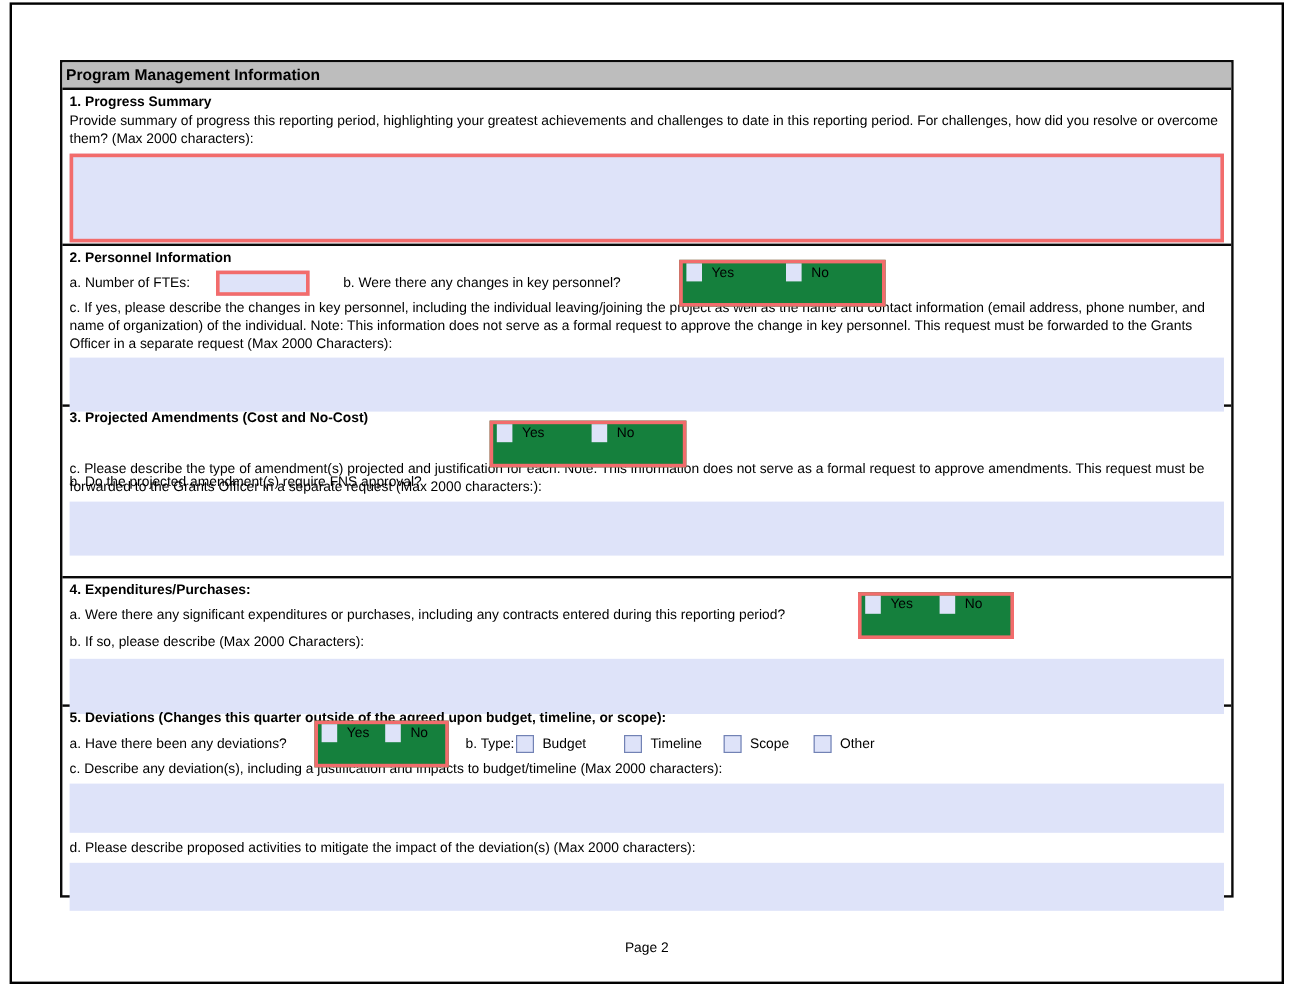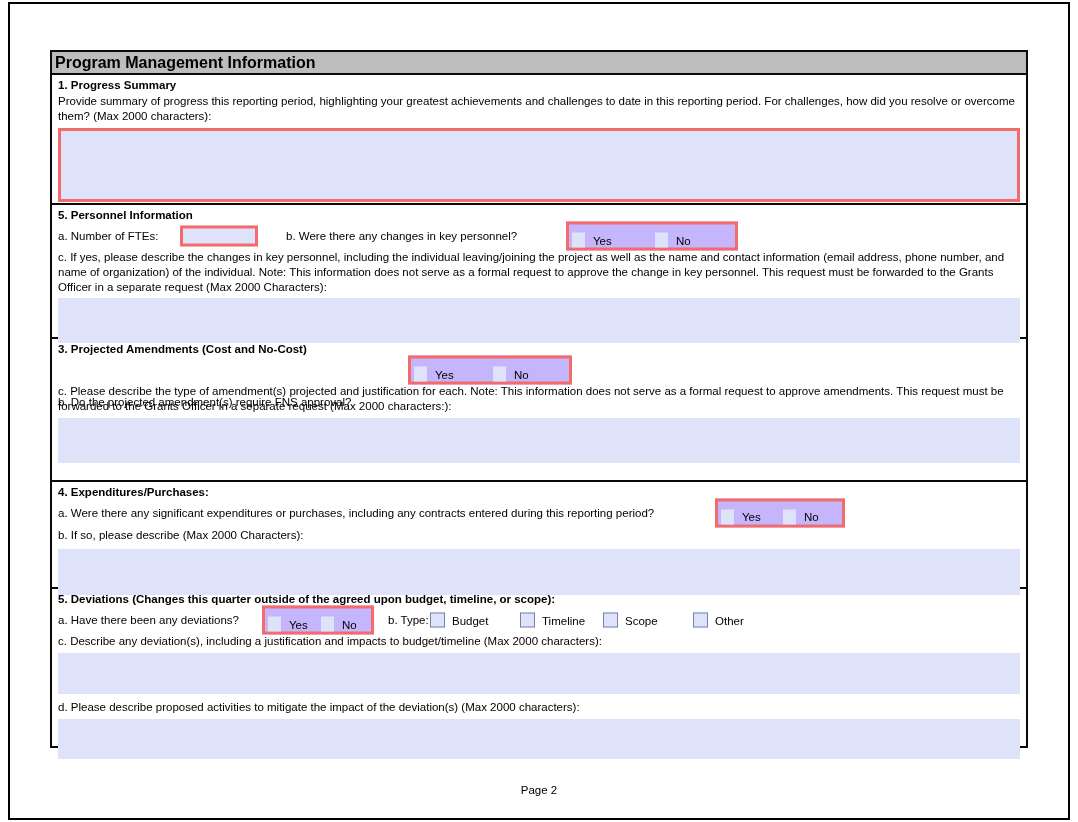--- a/index.html
+++ b/index.html
@@ -13,21 +13,21 @@
     border:2px solid #000;box-sizing:border-box;pointer-events:none;
   }
   .form{
     position:absolute;left:50px;top:50px;width:978px;
     border:2px solid #0a0a0a;box-sizing:border-box;background:#fff;
   }
   .form-header{
     background:var(--header-bg,#bdbdbd);
     border-bottom:2px solid #0a0a0a;
     height:21px;display:flex;align-items:center;
-    padding:0 3px;font-weight:bold;font-size:16px;letter-spacing:0;
+    padding:0 3px;font-weight:bold;font-size:13px;letter-spacing:0;
   }
   .section{
     box-sizing:border-box;border-bottom:2px solid #0a0a0a;
     padding:0 6px;position:relative;
   }
   .section.last{border-bottom:none;}
   .sec-heading{font-weight:bold;font-size:11.5px;padding-top:3px;line-height:15px;}
   .desc{font-size:11.5px;line-height:15px;margin-top:1px;}
   .ta{
     display:block;width:100%;box-sizing:border-box;
@@ -37,23 +37,23 @@
   .ta.required{border:3px solid var(--required-border,#f26c6c);}
   .row{position:relative;font-size:11.5px;}
   .abs{position:absolute;top:50%;transform:translateY(-50%);white-space:nowrap;}
   .field-input{
     background:var(--field-fill,#dee3f9);
     border:3px solid var(--required-border,#f26c6c);
     box-sizing:border-box;height:21px;
     font-family:"Liberation Sans","DejaVu Sans",sans-serif;font-size:11.5px;padding:0 2px;
   }
   .yesno{
-    display:flex;align-items:flex-end;
+    display:flex;align-items:flex-start;
     border:3px solid var(--required-border,#f26c6c);
-    background:#c4b5fd;height:29px;box-sizing:border-box;
+    background:#15803d;height:39px;box-sizing:border-box;
   }
   .yesno .half{flex:1;display:flex;align-items:center;min-width:0;}
   .cb-plain{
     width:13px;height:15px;flex:0 0 13px;
     background:var(--field-fill,#dee3f9);
     margin:0 8px 0 3px;cursor:pointer;
   }
   .cb-bordered{
     width:15px;height:15px;box-sizing:border-box;
     background:var(--field-fill,#dee3f9);
@@ -76,21 +76,21 @@
     <span>Program Management Information</span>
   </div>
 
   <div class="section" style="height:130px;">
     <div class="sec-heading">1. Progress Summary</div>
     <div class="desc">Provide summary of progress this reporting period, highlighting your greatest achievements and challenges to date in this reporting period. For challenges, how did you resolve or overcome them? (Max 2000 characters):</div>
     <textarea class="ta required" style="height: 74px; margin-top: 4px;"></textarea>
   </div>
 
   <div class="section" style="height:134px;">
-    <div class="sec-heading">5. Personnel Information</div>
+    <div class="sec-heading">2. Personnel Information</div>
     <div class="row" style="height:26px;">
       <span class="abs" style="left:0;">a. Number of FTEs:</span>
       <input class="field-input abs" style="left: 122px; width: 78px;" value="">
       <span class="abs" style="left:228px;">b. Were there any changes in key personnel?</span>
       <div class="yesno abs" style="left:508px;width:172px;">
         <div class="half">
           <span class="cb-plain"></span>
           <span>Yes</span>
         </div>
         <div class="half">
@@ -161,21 +161,21 @@
         <span>Budget</span>
       </div>
       <div class="type-pair abs" style="left:462px;">
         <span class="cb-bordered"></span>
         <span>Timeline</span>
       </div>
       <div class="type-pair abs" style="left:545px;">
         <span class="cb-bordered"></span>
         <span>Scope</span>
       </div>
-      <div class="type-pair abs" style="left:635px;">
+      <div class="type-pair abs" style="left:620px;">
         <span class="cb-bordered"></span>
         <span>Other</span>
       </div>
     </div>
     <div class="desc">c. Describe any deviation(s), including a justification and impacts to budget/timeline (Max 2000 characters):</div>
     <textarea class="ta" style="height: 41px; margin-top: 4px;"></textarea>
     <div class="desc" style="margin-top:6px;">d. Please describe proposed activities to mitigate the impact of the deviation(s) (Max 2000 characters):</div>
     <textarea class="ta" style="height: 40px; margin-top: 4px;"></textarea>
   </div>
 

